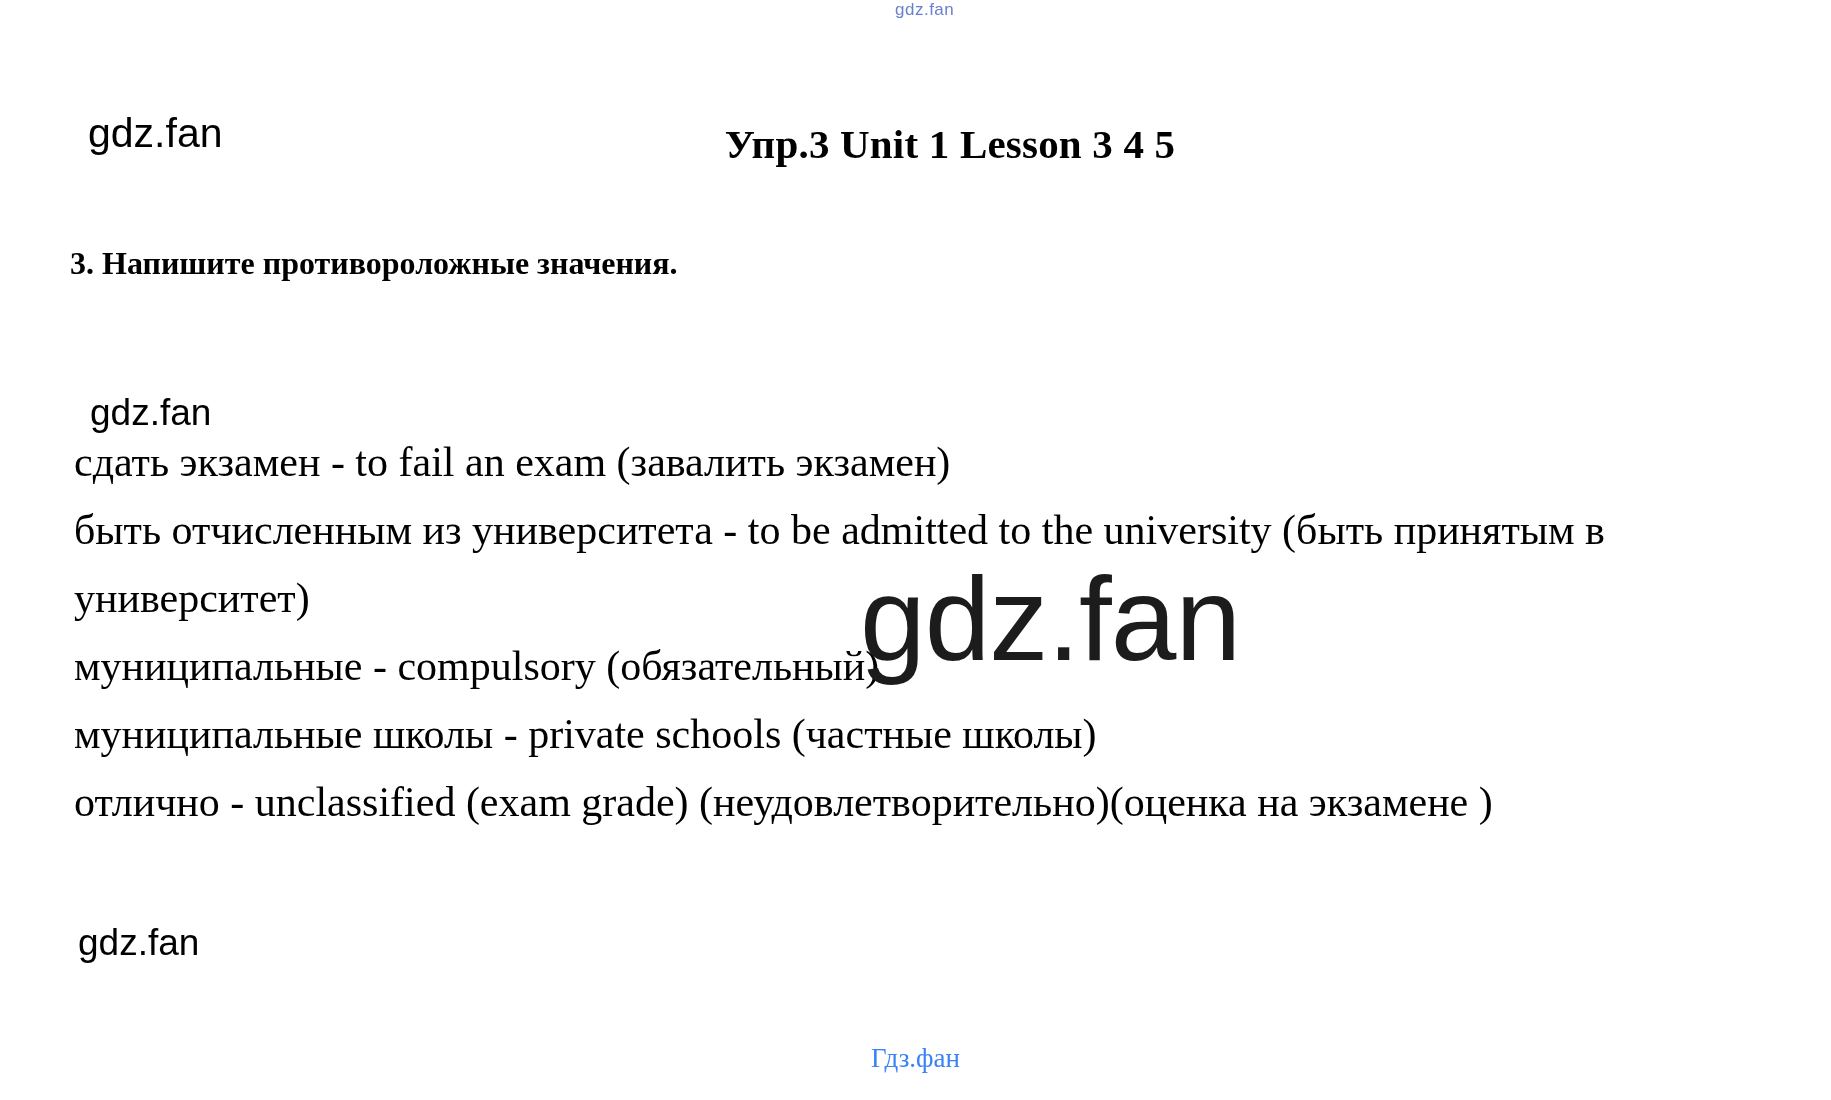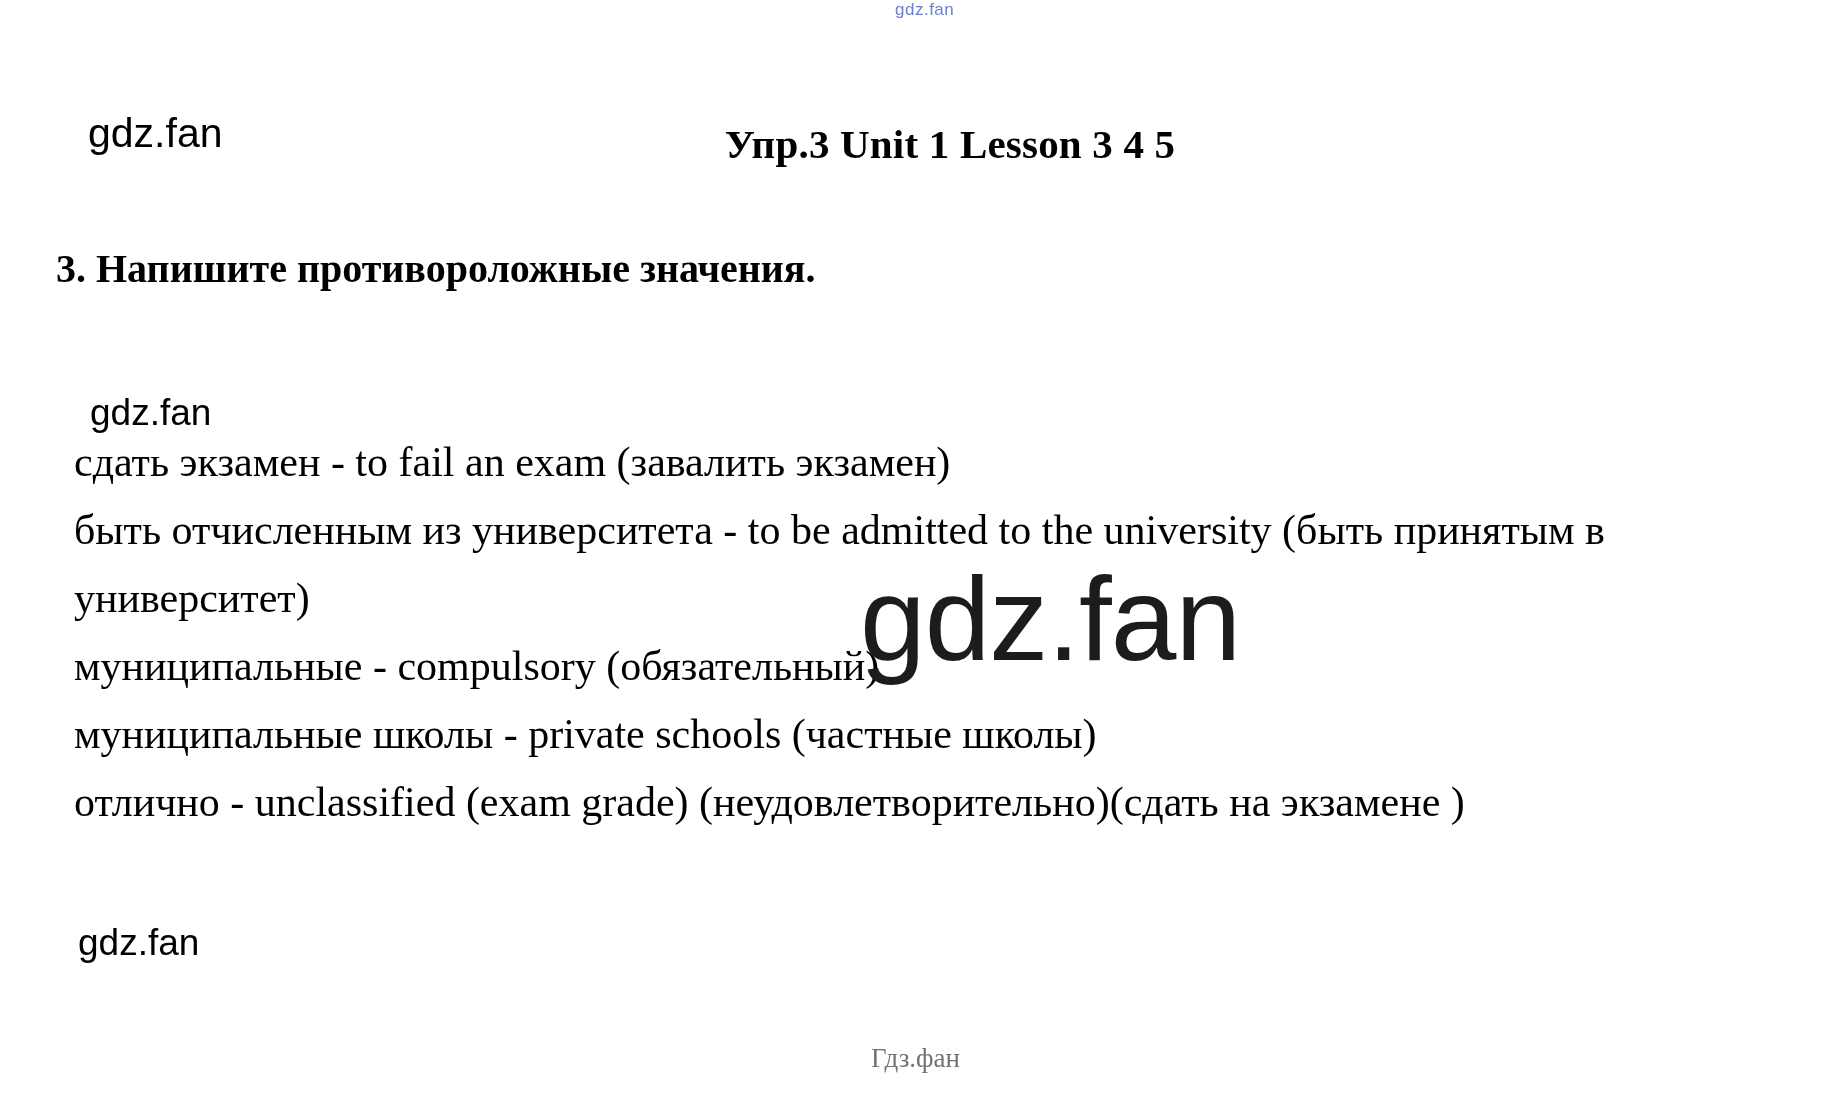--- a/index.html
+++ b/index.html
@@ -53,24 +53,24 @@
     font-family: "Liberation Serif", serif;
     font-weight: bold;
     font-size: 41px;
     letter-spacing: 0.2px;
   }
 
   
   .exercise-heading {
     position: absolute;
     top: 245px;
-    left: 56px;
+    left: 70px;
     font-family: "Liberation Serif", serif;
     font-weight: bold;
-    font-size: 40px;
+    font-size: 32px;
   }
 
   
   .brand-inline-1 {
     position: absolute;
     top: 392px;
     left: 90px;
     font-family: "Liberation Sans", sans-serif;
     font-size: 37px;
     color: #000000;
@@ -118,21 +118,21 @@
 
   
   .footer {
     position: absolute;
     top: 1043px;
     left: 0;
     width: 1831px;
     text-align: center;
     font-family: "Liberation Serif", serif;
     font-size: 27px;
-    color: #737373;
+    color: #3b82f6;
   }
 </style>
 </head>
 <body>
 
 <div class="page">
 
   <div class="top-watermark">gdz.fan</div>
 
   <div class="brand-left">gdz.fan</div>
@@ -143,20 +143,20 @@
 
   <div class="brand-inline-1">gdz.fan</div>
 
   <div class="big-watermark">gdz.fan</div>
 
   <div class="answers">
     <div class="line">сдать экзамен - to fail an exam (завалить экзамен)</div>
     <div class="line">быть отчисленным из университета - to be admitted to the university (быть принятым в университет)</div>
     <div class="line">муниципальные - compulsory (обязательный)</div>
     <div class="line">муниципальные школы - private schools (частные школы)</div>
-    <div class="line">отлично - unclassified (exam grade) (неудовлетворительно)(сдать на экзамене )</div>
+    <div class="line">отлично - unclassified (exam grade) (неудовлетворительно)(оценка на экзамене )</div>
   </div>
 
   <div class="brand-inline-2">gdz.fan</div>
 
   <div class="footer">Гдз.фан</div>
 
 </div>
 
 </body></html>

